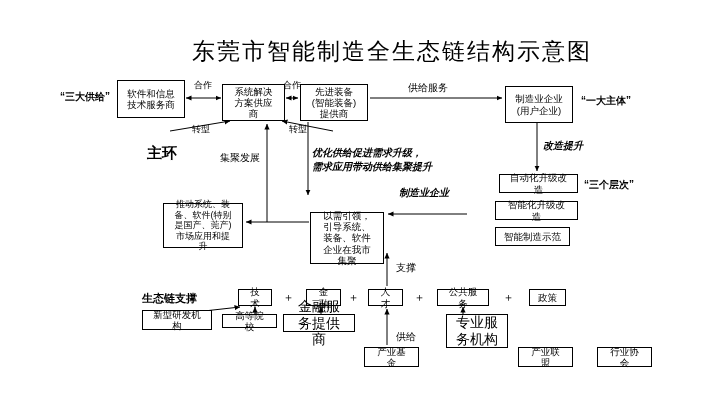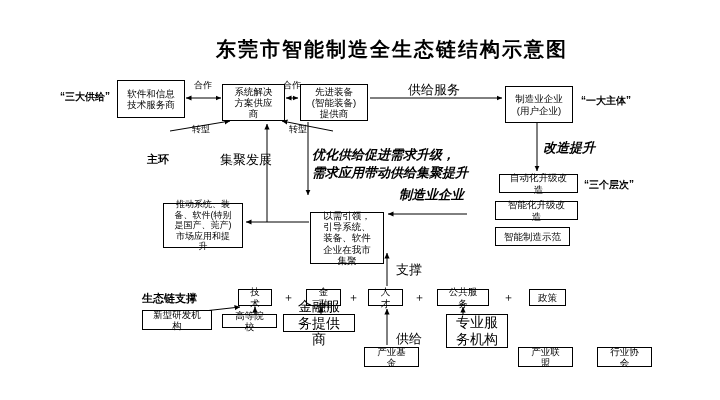--- a/index.html
+++ b/index.html
@@ -3,30 +3,30 @@
 <meta charset="utf-8">
 <style>
   * { margin:0; padding:0; box-sizing:border-box; }
   html,body { width:720px; height:400px; background:#fff; overflow:hidden; }
   .canvas {
     position:relative; width:720px; height:400px; background:#fff;
     font-family:"Liberation Sans","DejaVu Sans",sans-serif; color:#000;
   }
   .title {
     position:absolute; left:392px; top:36px; transform:translateX(-50%);
-    font-size:20px; font-weight:bold; letter-spacing:2px; white-space:nowrap;
+    font-size:23px; font-weight:normal; letter-spacing:2px; white-space:nowrap;
     font-family:"Liberation Serif","DejaVu Serif",serif;
   }
   svg.wires { position:absolute; left:0; top:0; }
   .box {
     position:absolute; border:1px solid #000; background:#fff;
     display:flex; align-items:center; justify-content:center;
     text-align:center; font-size:9.5px; line-height:1.18; padding:1px 8px;
   }
-  .lbl { position:absolute; font-size:13px; white-space:nowrap; }
+  .lbl { position:absolute; font-size:10px; white-space:nowrap; }
   .b { font-weight:bold; }
   .i { font-style:italic; }
   .note { white-space:pre-line; line-height:1.4; }
   .plus { position:absolute; font-size:11px; }
 </style>
 </head>
 <body>
 
 <div class="canvas">
 
@@ -62,21 +62,21 @@
   <div class="box" style="left:222px;top:84px;width:63px;height:37px">系统解决方案供应商</div>
   <div class="lbl" style="left:283px;top:79px;font-size:9px">合作</div>
   <div class="box" style="left:300px;top:84px;width:68px;height:37px">先进装备(智能装备)提供商</div>
   <div class="lbl" style="left:408px;top:81px">供给服务</div>
   <div class="box" style="left:505px;top:86px;width:68px;height:37px">制造业企业(用户企业)</div>
   <div class="lbl b" style="left:581px;top:94px;font-size:10px">“一大主体”</div>
 
   <div class="lbl" style="left:192px;top:123px;font-size:9px">转型</div>
   <div class="lbl" style="left:289px;top:123px;font-size:9px">转型</div>
 
-  <div class="lbl b" style="left:147px;top:152px;font-size:11px">主环</div>
+  <div class="lbl b" style="left:147px;top:144px;font-size:15px">主环</div>
   <div class="lbl" style="left:220px;top:151px">集聚发展</div>
   <div class="lbl b i note" style="left:312px;top:146px">优化供给促进需求升级，
 需求应用带动供给集聚提升</div>
   <div class="lbl b i" style="left:543px;top:139px">改造提升</div>
 
   <div class="box" style="left:499px;top:174px;width:79px;height:19px">自动化升级改造</div>
   <div class="lbl b" style="left:584px;top:178px;font-size:10px">“三个层次”</div>
   <div class="box" style="left:495px;top:201px;width:83px;height:19px">智能化升级改造</div>
   <div class="box" style="left:495px;top:227px;width:75px;height:19px">智能制造示范</div>
 

